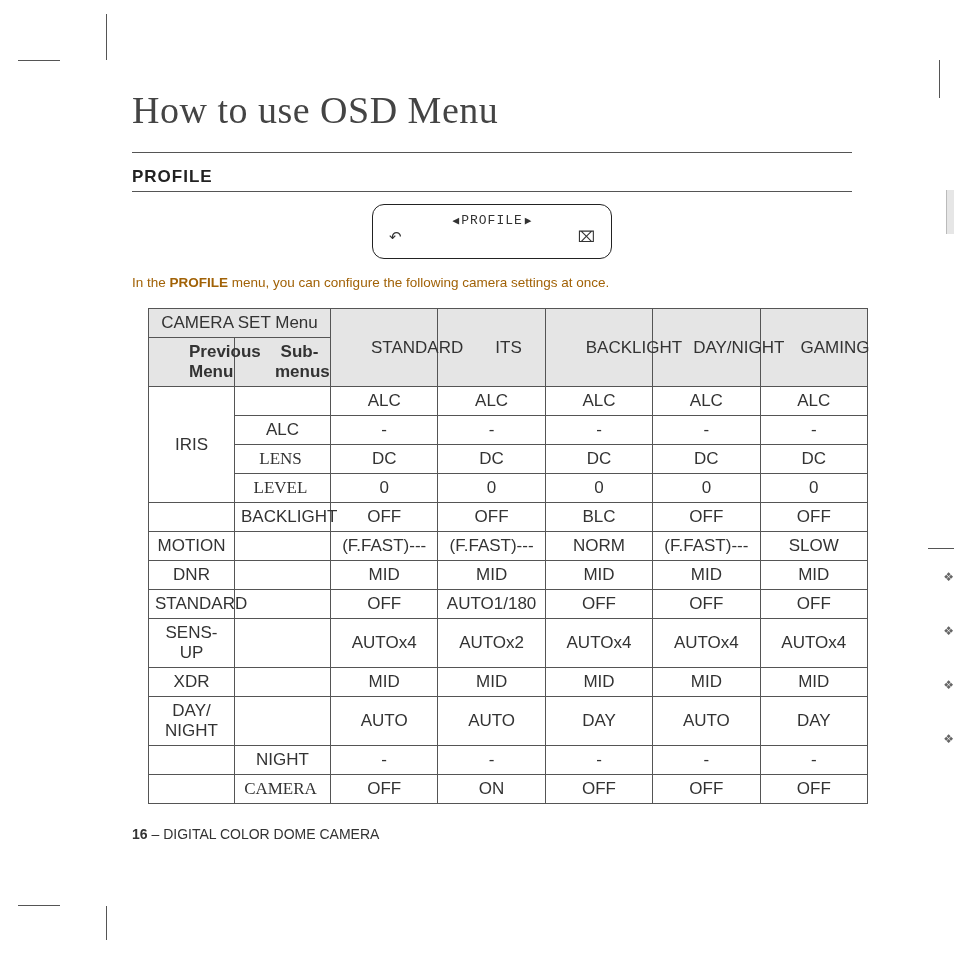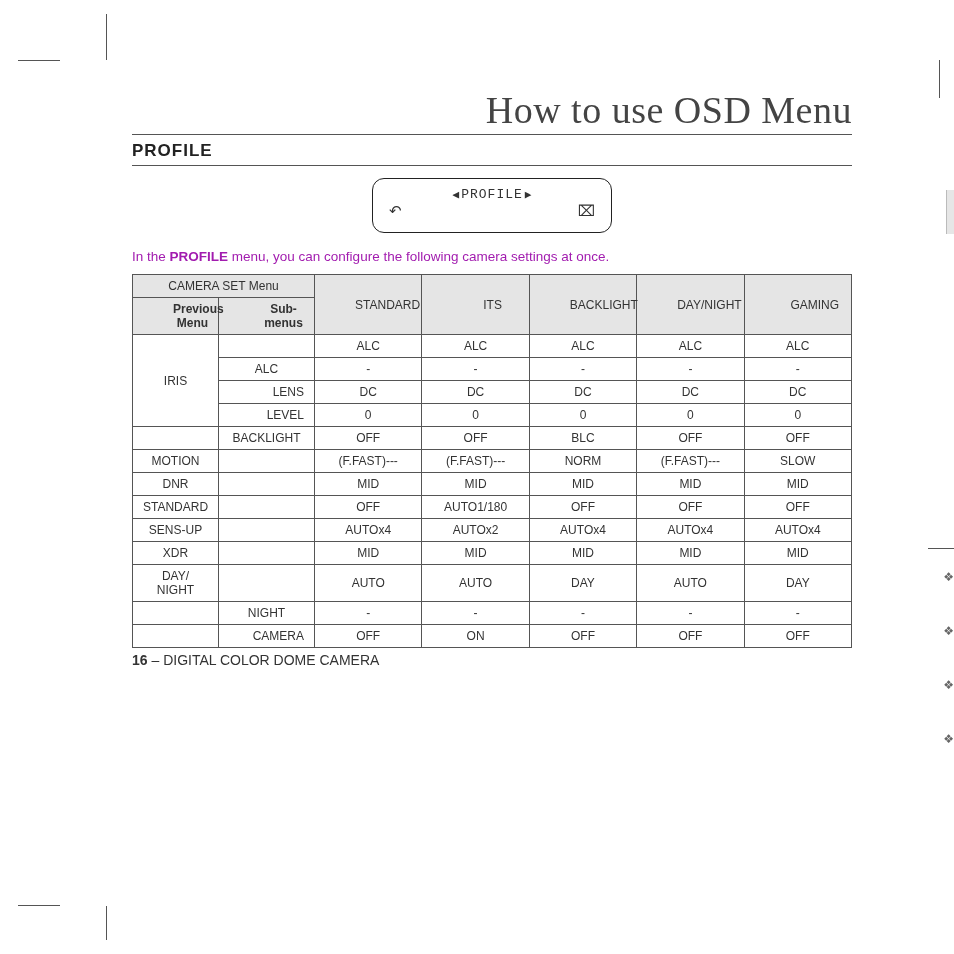--- a/index.html
+++ b/index.html
@@ -28,23 +28,22 @@
     }
     .content { width: 720px; margin-left: 26px; }
 
     .page-title {
       font-family: "Times New Roman", serif;
       font-weight: 300;
       font-size: 38px;
       letter-spacing: 0.5px;
       color: #444;
       border-bottom: 1px solid #555;
-      padding-bottom: 2px;
-      margin-bottom: 6px;
-      text-align: right;
+      padding-bottom: 20px;
+      margin-bottom: 14px;
     }
     .section-title {
       font-family: Arial, Helvetica, sans-serif;
       font-weight: bold;
       font-size: 17px;
       letter-spacing: 1px;
       color: #222;
       border-bottom: 1px solid #555;
       padding-bottom: 4px;
       margin-bottom: 12px;
@@ -62,48 +61,48 @@
       position: relative;
     }
     .osd-title-row { display: flex; justify-content: center; align-items: center; gap: 2px; font-weight: normal; }
     .osd-tri { font-size: 11px; }
     .osd-title { letter-spacing: 1px; }
     .osd-list { margin: 6px 0 10px; line-height: 1.35; }
     .osd-item { }
     .osd-star { font-family: Arial, sans-serif; }
     .osd-foot { display: flex; justify-content: space-between; align-items: center; padding: 0 6px 2px; font-family: Arial, sans-serif; font-size: 15px; }
 
-    .intro { font-size: 13.5px; color: #a21caf; margin-bottom: 10px; }
+    .intro { font-size: 13.5px; color: #a16207; margin-bottom: 18px; }
     .intro b { font-weight: bold; }
 
-    table { border-collapse: collapse; width: 100%; table-layout: fixed; font-size: 12px; }
+    table { border-collapse: collapse; width: 100%; table-layout: fixed; font-size: 17px; margin-left: 16px; }
     th, td { border: 1px solid #555; padding: 4px 6px; text-align: center; vertical-align: middle; }
     th { font-weight: normal; }
     thead th { background: #e5e5e5; }
     thead tr:first-child th { font-weight: normal; }
     .bold { font-weight: bold; padding-left: 40px; }
-    .sub-right { text-align: right; padding-right: 10px; }
+    .sub-right { padding-right: 10px; font-family: Liberation Serif, serif; }
     .prevcol { width: 86px; }
     .subcol { width: 96px; }
 
     .side-bullets {
       position: absolute;
       right: 0; top: 570px;
       display: flex; flex-direction: column; gap: 40px;
       font-size: 12px; color: #666;
     }
     .side-box {
       position: absolute; right: 0; top: 190px;
       width: 8px; height: 44px;
       background: #e6e6e6;
       border-left: 1px solid #bbb;
     }
 
     .footer {
-      margin-top: 4px;
+      margin-top: 22px;
       font-size: 14px;
       color: #333;
     }
     .footer b { font-weight: bold; }
   </style>
 </head>
 <body>
 
 <div class="crop tl-v"></div>
 <div class="crop tl-h"></div>

